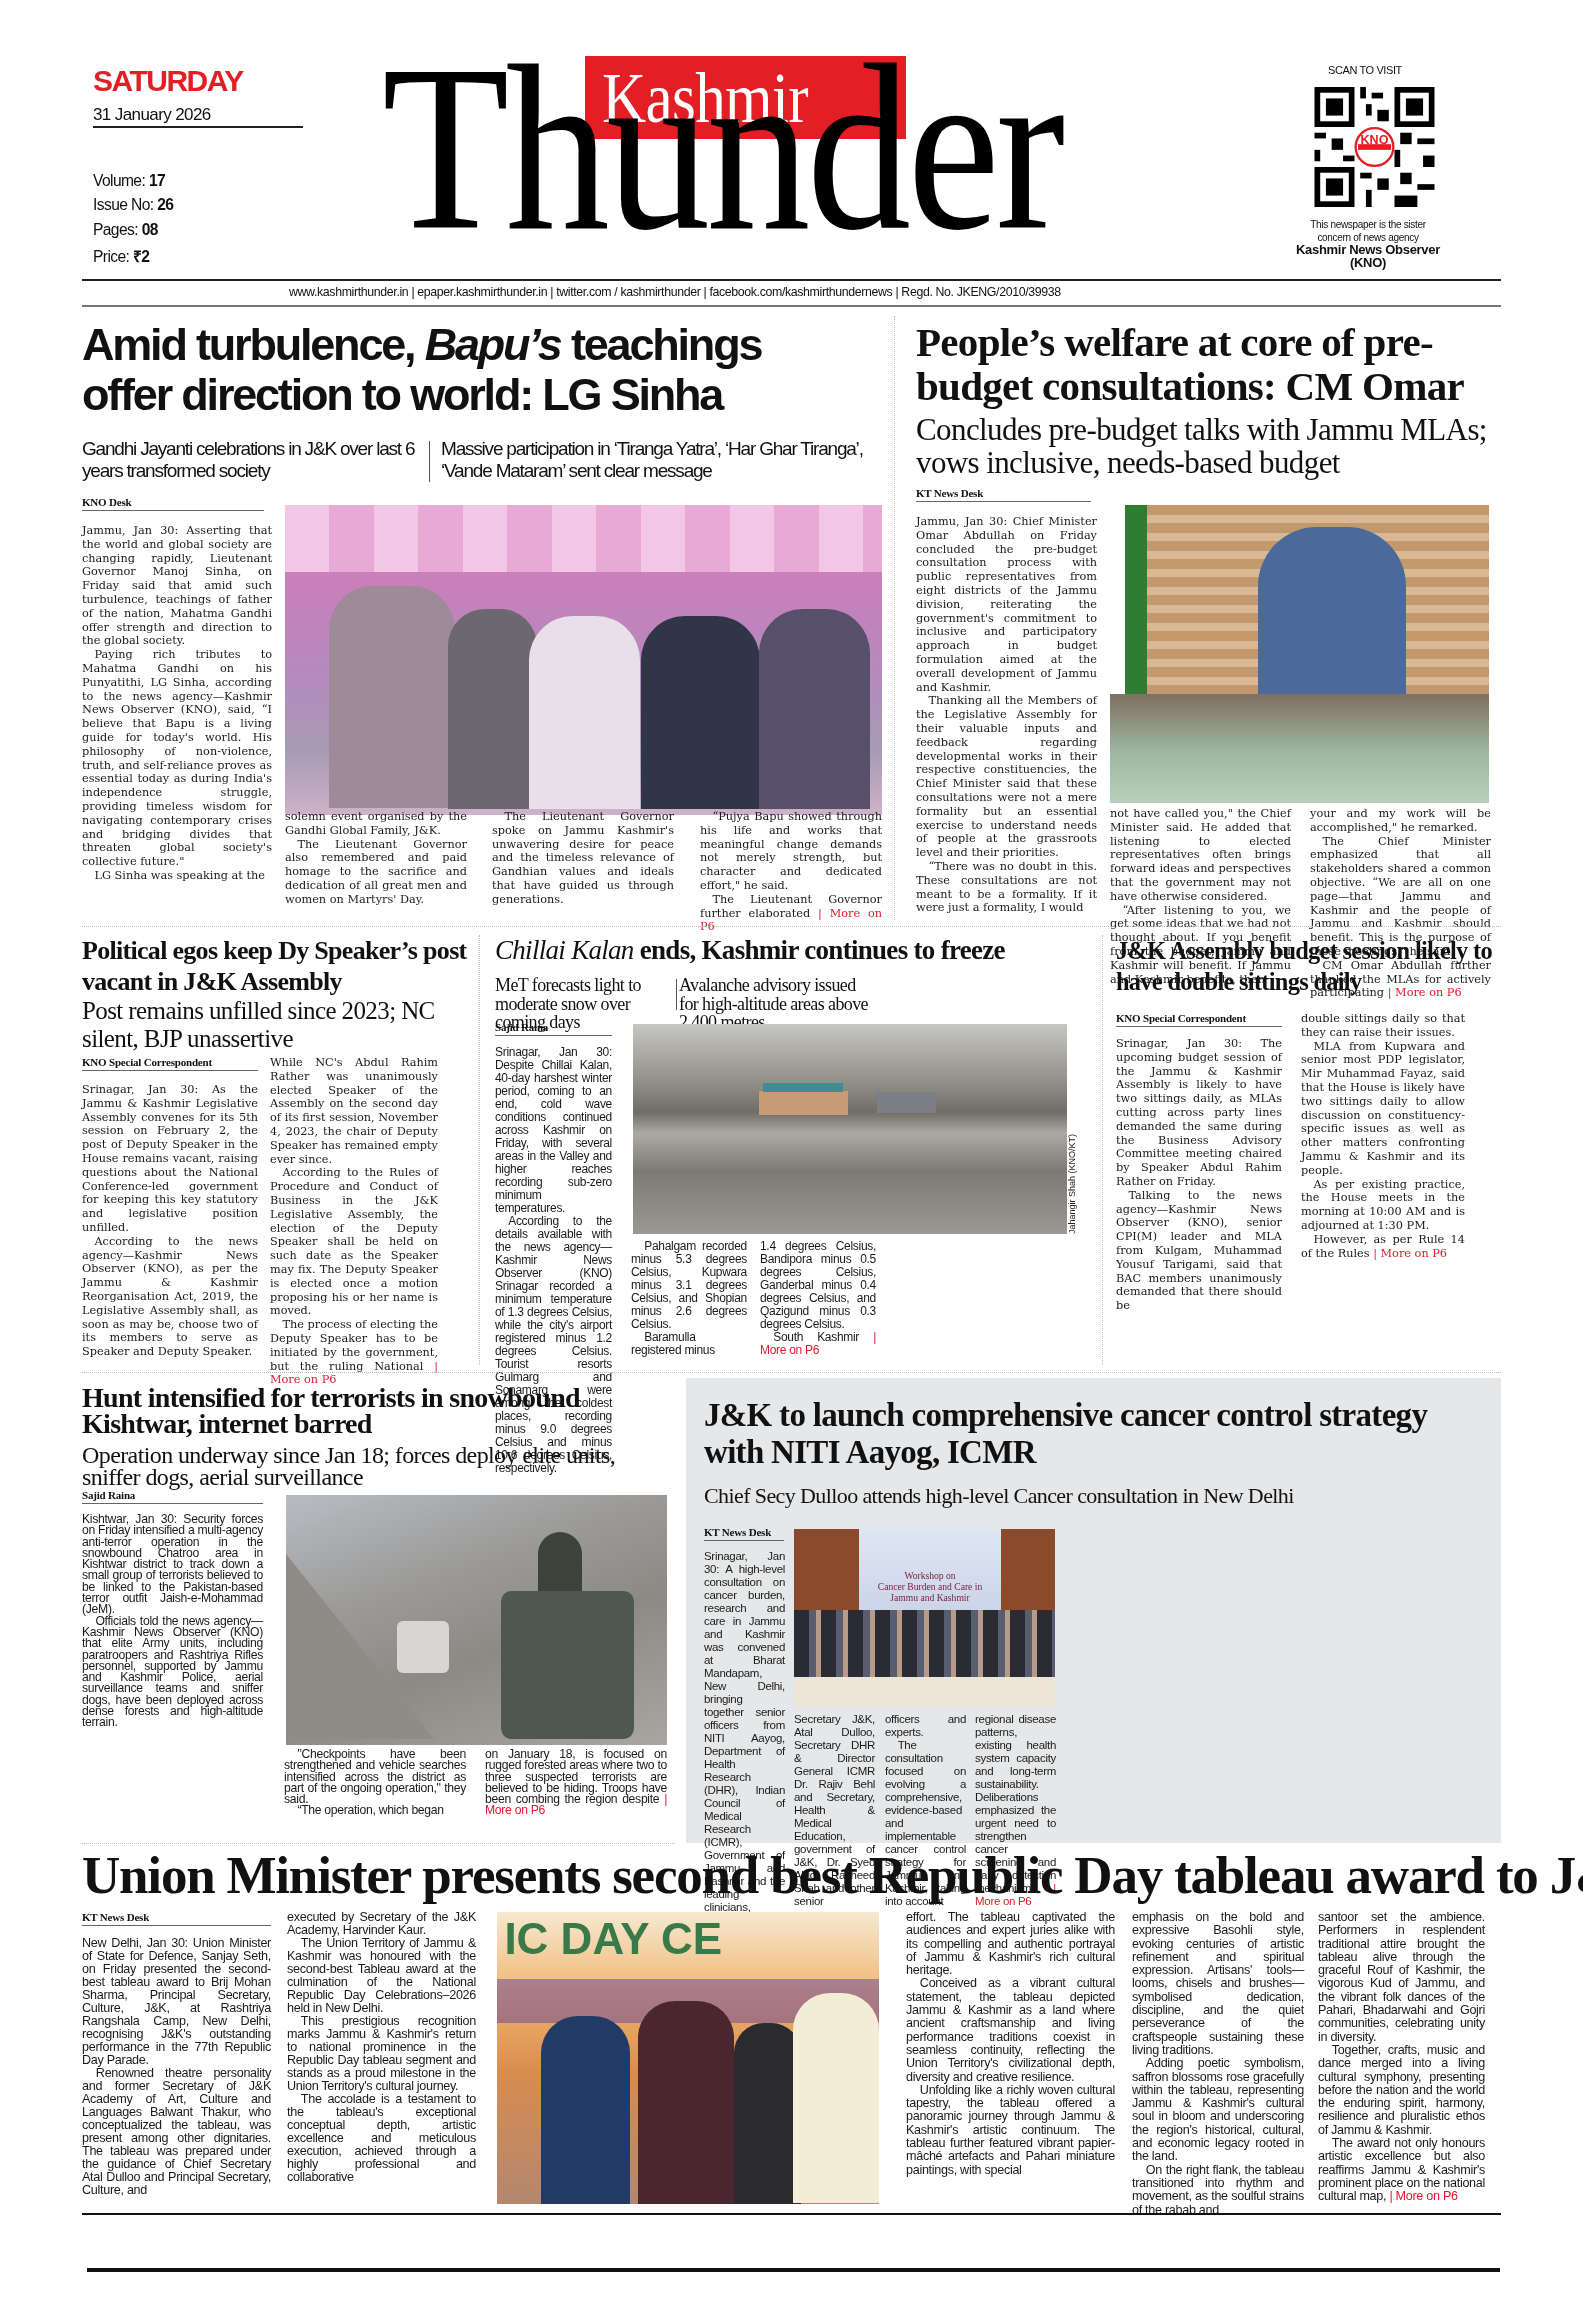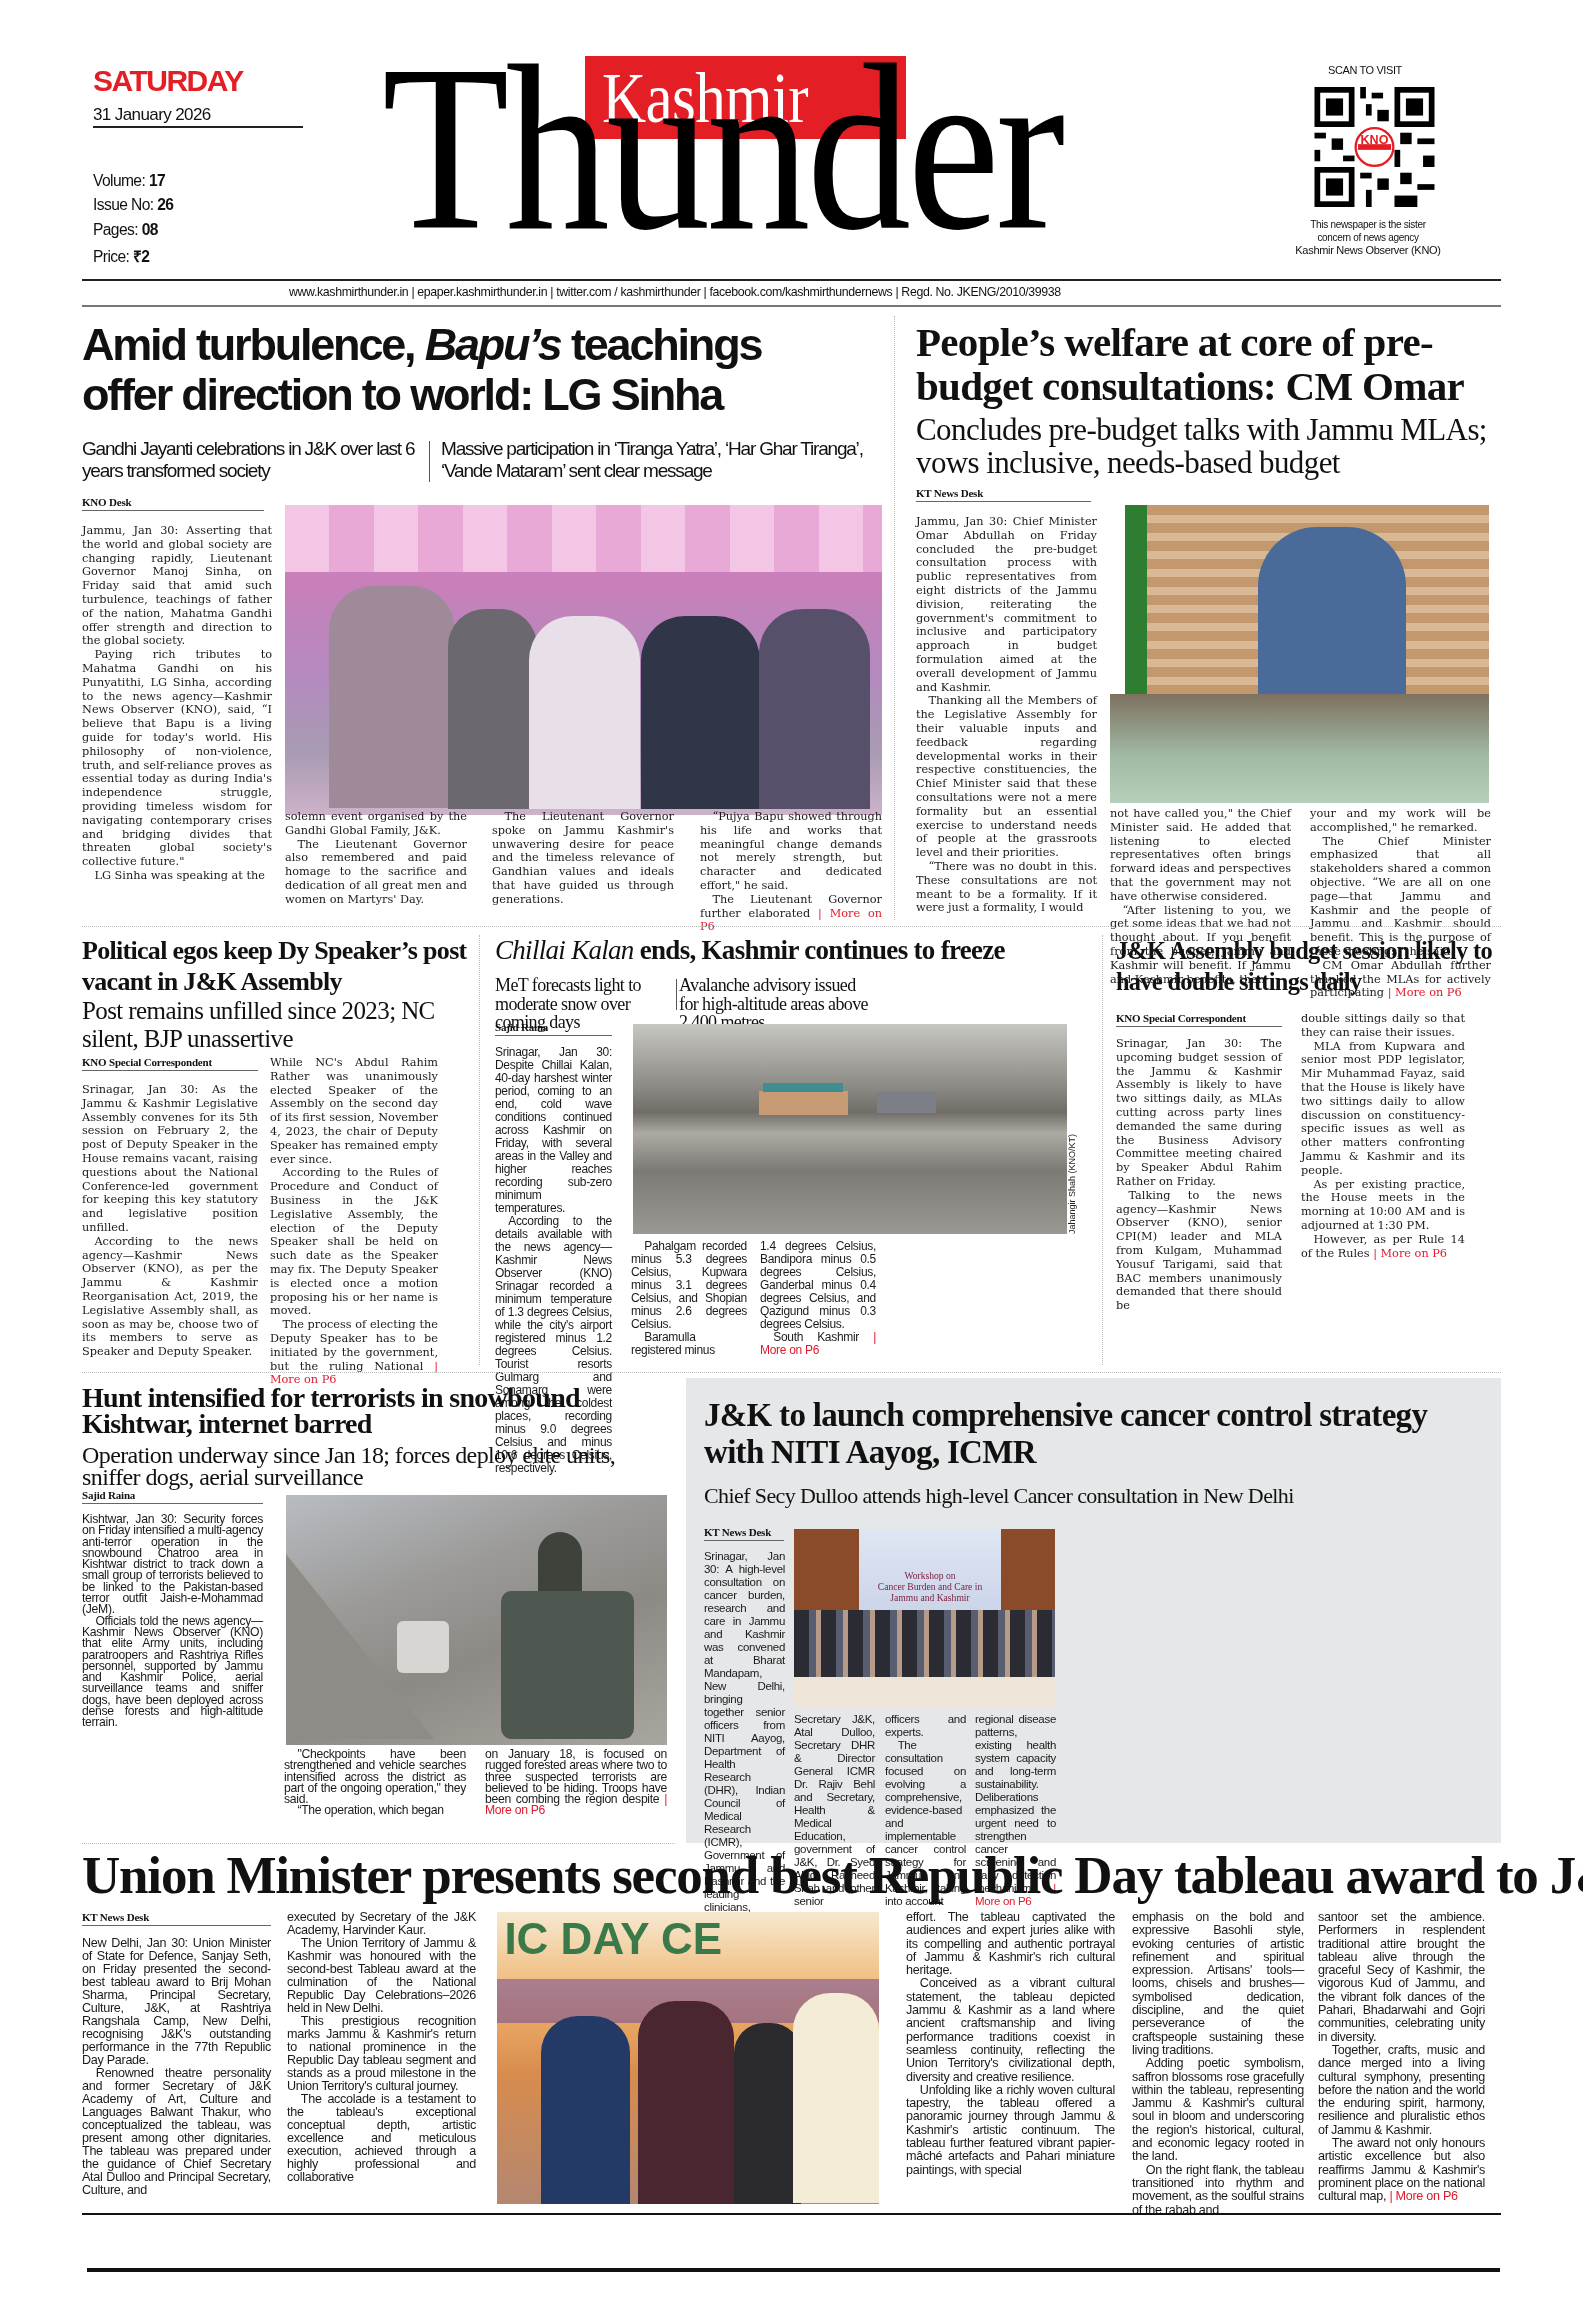--- a/index.html
+++ b/index.html
@@ -73,21 +73,21 @@
         <rect x="18" y="17" width="3" height="1"></rect>
         <rect x="14" y="19" width="4" height="2"></rect>
     </g>
     <circle cx="10.5" cy="10.5" r="3.3" fill="#fff" stroke="#e31e24" stroke-width="0.4"></circle>
     <rect x="7.6" y="10" width="5.8" height="1" fill="#e31e24"></rect>
     <text x="10.5" y="10" font-size="2.2" text-anchor="middle" font-family="Liberation Sans" font-weight="bold" fill="#e31e24">KNO</text>
   </svg>
   <div class="abs sans" style="left:1279px;top:219px;width:178px;text-align:center;font-size:10px;line-height:12.6px;letter-spacing:-0.3px">
     <div>This newspaper is the sister</div>
     <div>concern of news agency</div>
-    <div style="font-weight:normal;font-size:11px">Kashmir News Observer (KNO)</div>
+    <div style="font-weight:bold;font-size:13px">Kashmir News Observer (KNO)</div>
   </div>
 
   <div class="abs" style="left:82px;top:279px;width:1419px;height:1.5px;background:#222"></div>
 </div>
 <div class="abs sans" style="left:289px;top:284px;font-size:13.3px;letter-spacing:-0.4px;white-space:nowrap;transform:scaleX(0.93);transform-origin:left">www.kashmirthunder.in | epaper.kashmirthunder.in | twitter.com / kashmirthunder | facebook.com/kashmirthundernews  | Regd. No. JKENG/2010/39938</div>
 <div class="abs" style="left:82px;top:305px;width:1419px;height:2.2px;background:#777"></div>
 
 <article class="abs" style="left:82px;top:311px;width:804px;height:622px">
   <h1 class="abs sans" style="left:0;top:9px;font-size:45px;line-height:50px;font-weight:900;letter-spacing:-2.2px;white-space:nowrap">
     <span>Amid turbulence,</span> <i>Bapu’s</i> <span>teachings</span><br>
@@ -300,21 +300,21 @@
     <p>effort. The tableau captivated the audiences and expert juries alike with its compelling and authentic portrayal of Jammu &amp; Kashmir's rich cultural heritage.</p>
     <p>Conceived as a vibrant cultural statement, the tableau depicted Jammu &amp; Kashmir as a land where ancient craftsmanship and living performance traditions coexist in seamless continuity, reflecting the Union Territory's civilizational depth, diversity and creative resilience.</p>
     <p>Unfolding like a richly woven cultural tapestry, the tableau offered a panoramic journey through Jammu &amp; Kashmir's artistic continuum. The tableau further featured vibrant papier-mâché artefacts and Pahari miniature paintings, with special</p>
   </div>
   <div class="abs cond-text" style="left:1050px;top:61px;width:172px;font-size:12.6px;line-height:13.3px">
     <p>emphasis on the bold and expressive Basohli style, evoking centuries of artistic refinement and spiritual expression. Artisans' tools—looms, chisels and brushes—symbolised dedication, discipline, and the quiet perseverance of the craftspeople sustaining these living traditions.</p>
     <p>Adding poetic symbolism, saffron blossoms rose gracefully within the tableau, representing Jammu &amp; Kashmir's cultural soul in bloom and underscoring the region's historical, cultural, and economic legacy rooted in the land.</p>
     <p>On the right flank, the tableau transitioned into rhythm and movement, as the soulful strains of the rabab and</p>
   </div>
   <div class="abs cond-text" style="left:1236px;top:61px;width:167px;font-size:12.6px;line-height:13.3px">
-    <p>santoor set the ambience. Performers in resplendent traditional attire brought the tableau alive through the graceful Secy of Kashmir, the vigorous Kud of Jammu, and the vibrant folk dances of the Pahari, Bhadarwahi and Gojri communities, celebrating unity in diversity.</p>
+    <p>santoor set the ambience. Performers in resplendent traditional attire brought the tableau alive through the graceful Rouf of Kashmir, the vigorous Kud of Jammu, and the vibrant folk dances of the Pahari, Bhadarwahi and Gojri communities, celebrating unity in diversity.</p>
     <p>Together, crafts, music and dance merged into a living cultural symphony, presenting before the nation and the world the enduring spirit, harmony, resilience and pluralistic ethos of Jammu &amp; Kashmir.</p>
     <p><span>The award not only honours artistic excellence but also reaffirms Jammu &amp; Kashmir's prominent place on the national cultural map,</span> <a class="more">| More on P6</a></p>
   </div>
 </article>
 
 <div class="abs" style="left:82px;top:2213px;width:1419px;height:1.5px;background:#111"></div>
 <div class="abs" style="left:87px;top:2268px;width:1413px;height:3.7px;background:#111"></div>
 
 
 </body></html>

